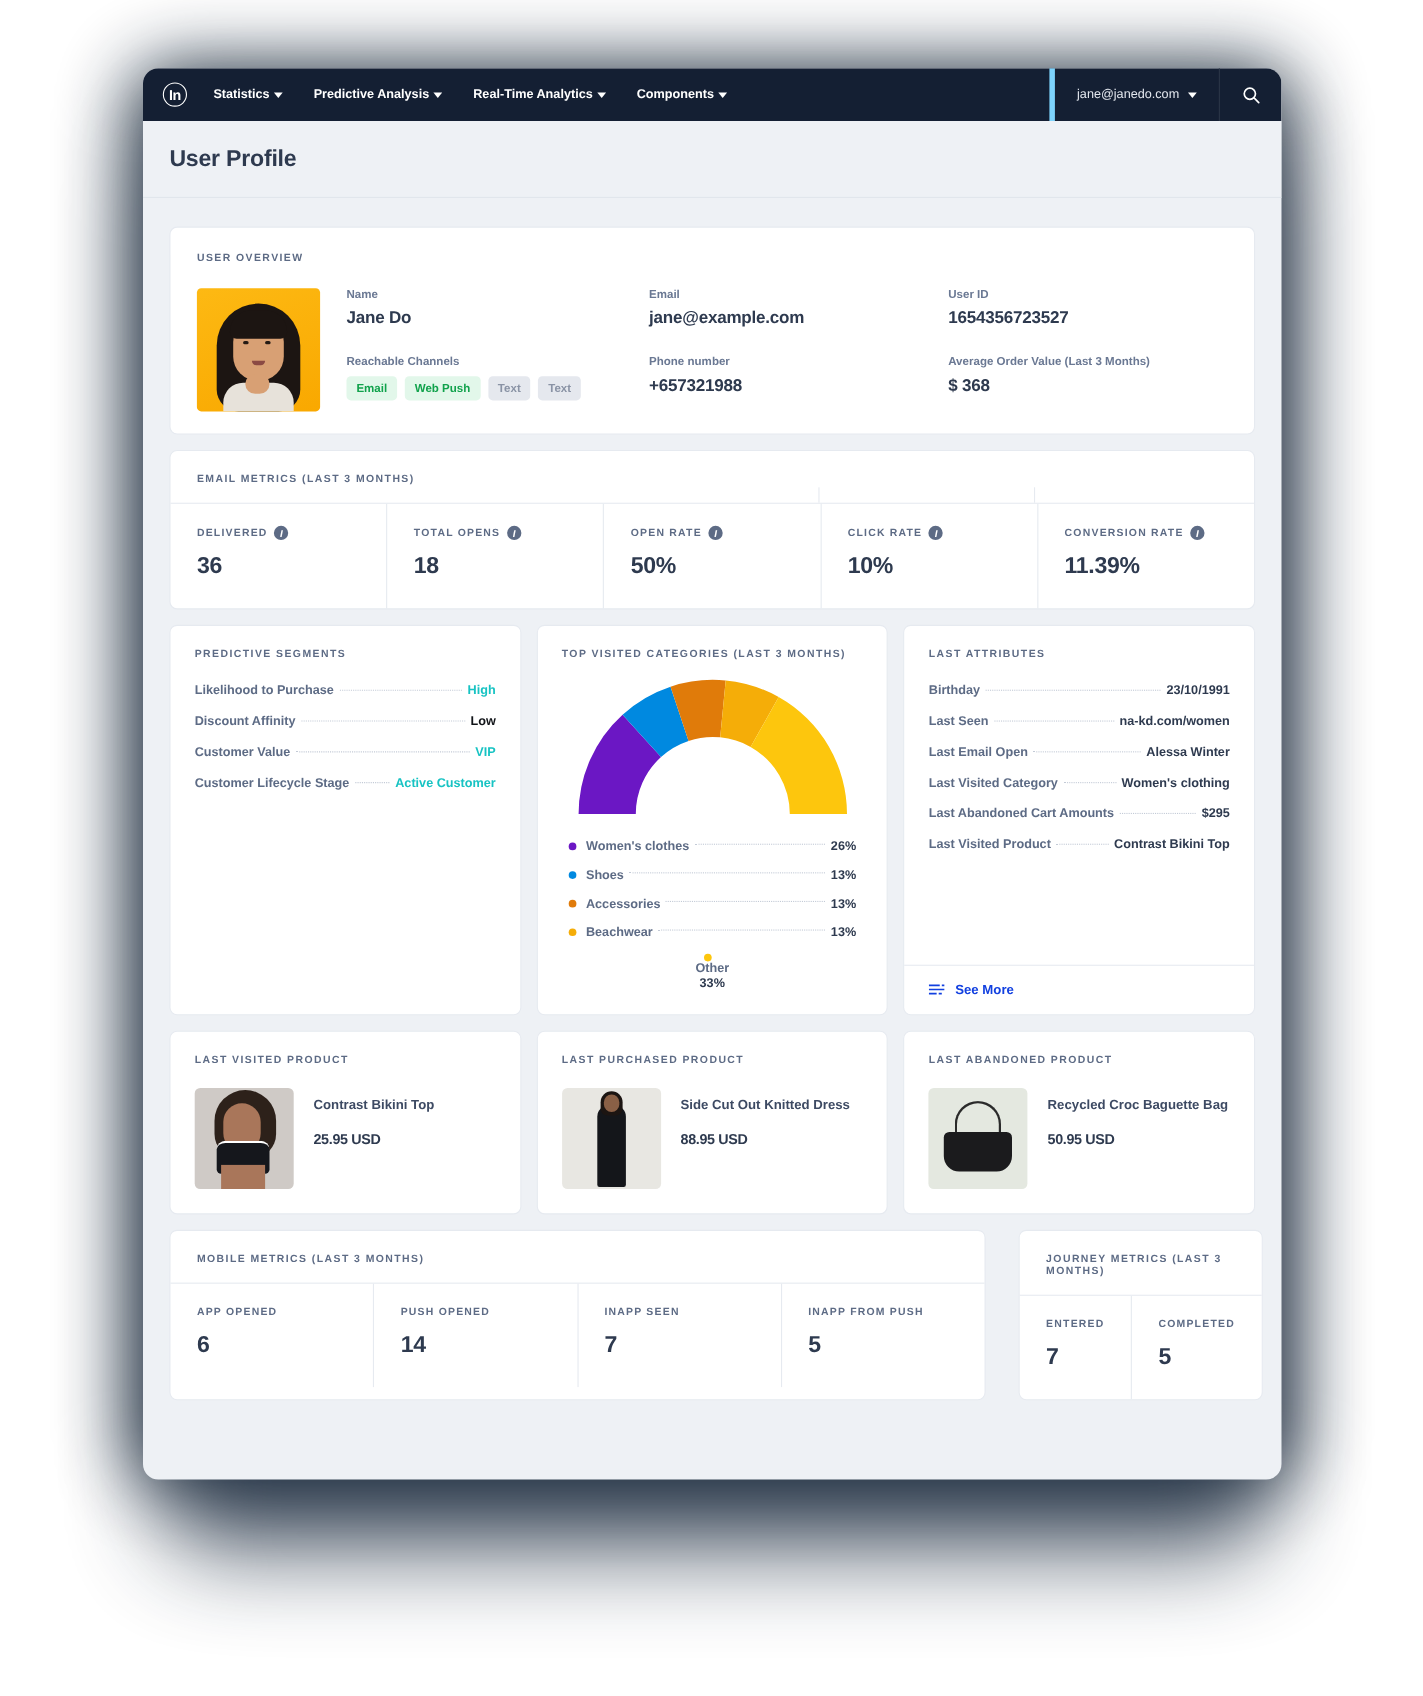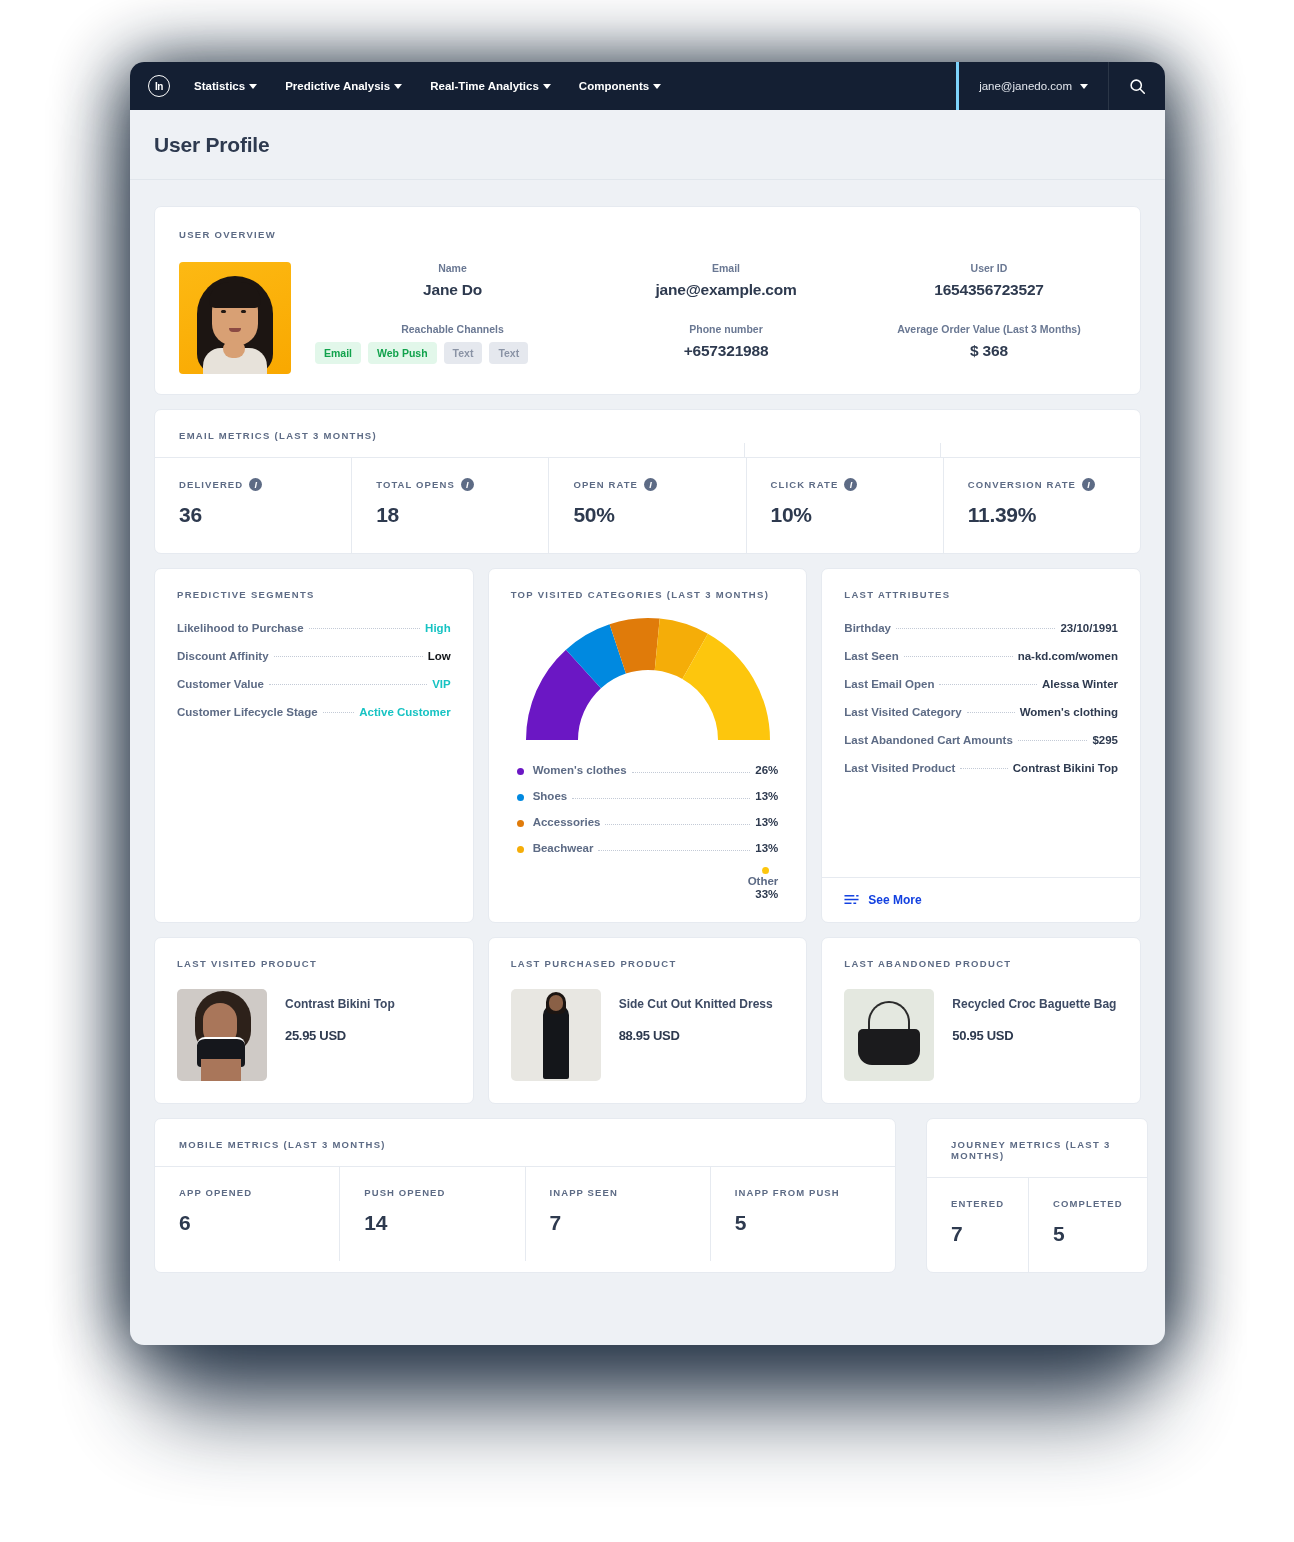--- a/index.html
+++ b/index.html
@@ -52,21 +52,21 @@
   .logo-wrap {
     width: 58px;
     display: flex; align-items: center; justify-content: center;
   }
   .logo-circle {
     width: 22px; height: 22px;
     border: 1.6px solid #ffffff;
     border-radius: 50%;
     position: relative;
     display: flex; align-items: center; justify-content: center;
-    font-size: 10px; font-weight: 700; letter-spacing: -0.5px;
+    font-size: 13px; font-weight: 700; letter-spacing: -0.5px;
     color: #ffffff;
   }
   .nav-items { display: flex; align-items: center; gap: 0px; flex: 1; }
   .nav-item {
     display: flex; align-items: center; gap: 4px;
     font-size: 11.5px; font-weight: 700; color: #ffffff;
     padding: 0 14px; height: 48px; cursor: pointer;
     white-space: nowrap;
   }
   .nav-item:first-child { padding-left: 6px; }
@@ -75,21 +75,21 @@
     border-left: 4px solid transparent;
     border-right: 4px solid transparent;
     border-top: 5px solid #ffffff;
     display: inline-block;
   }
   .nav-right { display: flex; align-items: stretch; }
   .nav-user {
     display: flex; align-items: center; gap: 8px;
     font-size: 11.5px; color: #e3e7ee;
     padding: 0 20px;
-    border-left: 3px solid #7dd3fc;
+    border-left: 5px solid #7dd3fc;
     border-right: 1px solid #2b3647;
     cursor: pointer; white-space: nowrap;
   }
   .nav-search {
     width: 56px;
     display: flex; align-items: center; justify-content: center;
     cursor: pointer;
   }
   
   .page-header {
@@ -109,21 +109,21 @@
     background: #ffffff;
     border: 1px solid #e6eaf0;
     border-radius: 7px;
   }
   .card-title {
     font-size: 9.5px; font-weight: 700; color: #5d6b85;
     letter-spacing: 1.3px; text-transform: uppercase;
   }
   
   .overview { padding: 22px 24px 20px 24px; margin-bottom: 14px; }
-  .overview-body { display: flex; margin-top: 22px; text-align: center; }
+  .overview-body { display: flex; margin-top: 22px; }
   .avatar {
     width: 112px; height: 112px; border-radius: 4px;
     background: linear-gradient(160deg,#FDB913 0%,#F9A800 100%);
     position: relative; overflow: hidden; flex: 0 0 auto;
   }
   .av-hair {
     position:absolute; left:18px; top:14px; width:76px; height:98px;
     background:#1c1512; border-radius: 38px 38px 20px 20px;
   }
   .av-face {
@@ -216,21 +216,21 @@
   .attr-list { margin-top: 22px; }
 
   
   .gauge-card { padding: 20px 22px 18px 22px; }
   .gauge-wrap {
     display: flex; justify-content: center; align-items: flex-end;
     margin-top: 16px; margin-bottom: 10px;
   }
   .legend { margin-top: 18px; padding: 0 6px; }
   .legend-row {
-    display: flex; align-items: flex-end; margin-bottom: 14px; font-size: 11.5px;
+    display: flex; align-items: center; margin-bottom: 14px; font-size: 11.5px;
   }
   .legend-row:last-child { margin-bottom: 4px; flex-direction: column; }
   .legend-dot {
     width: 7px; height: 7px; border-radius: 50%;
     margin-right: 9px; flex: 0 0 auto; transform: translateY(-1px);
   }
   .legend-label { font-weight: 700; color: #5d6b85; white-space: nowrap; }
   .legend-val { font-weight: 700; color: #2e3a4f; white-space: nowrap; }
 
   

